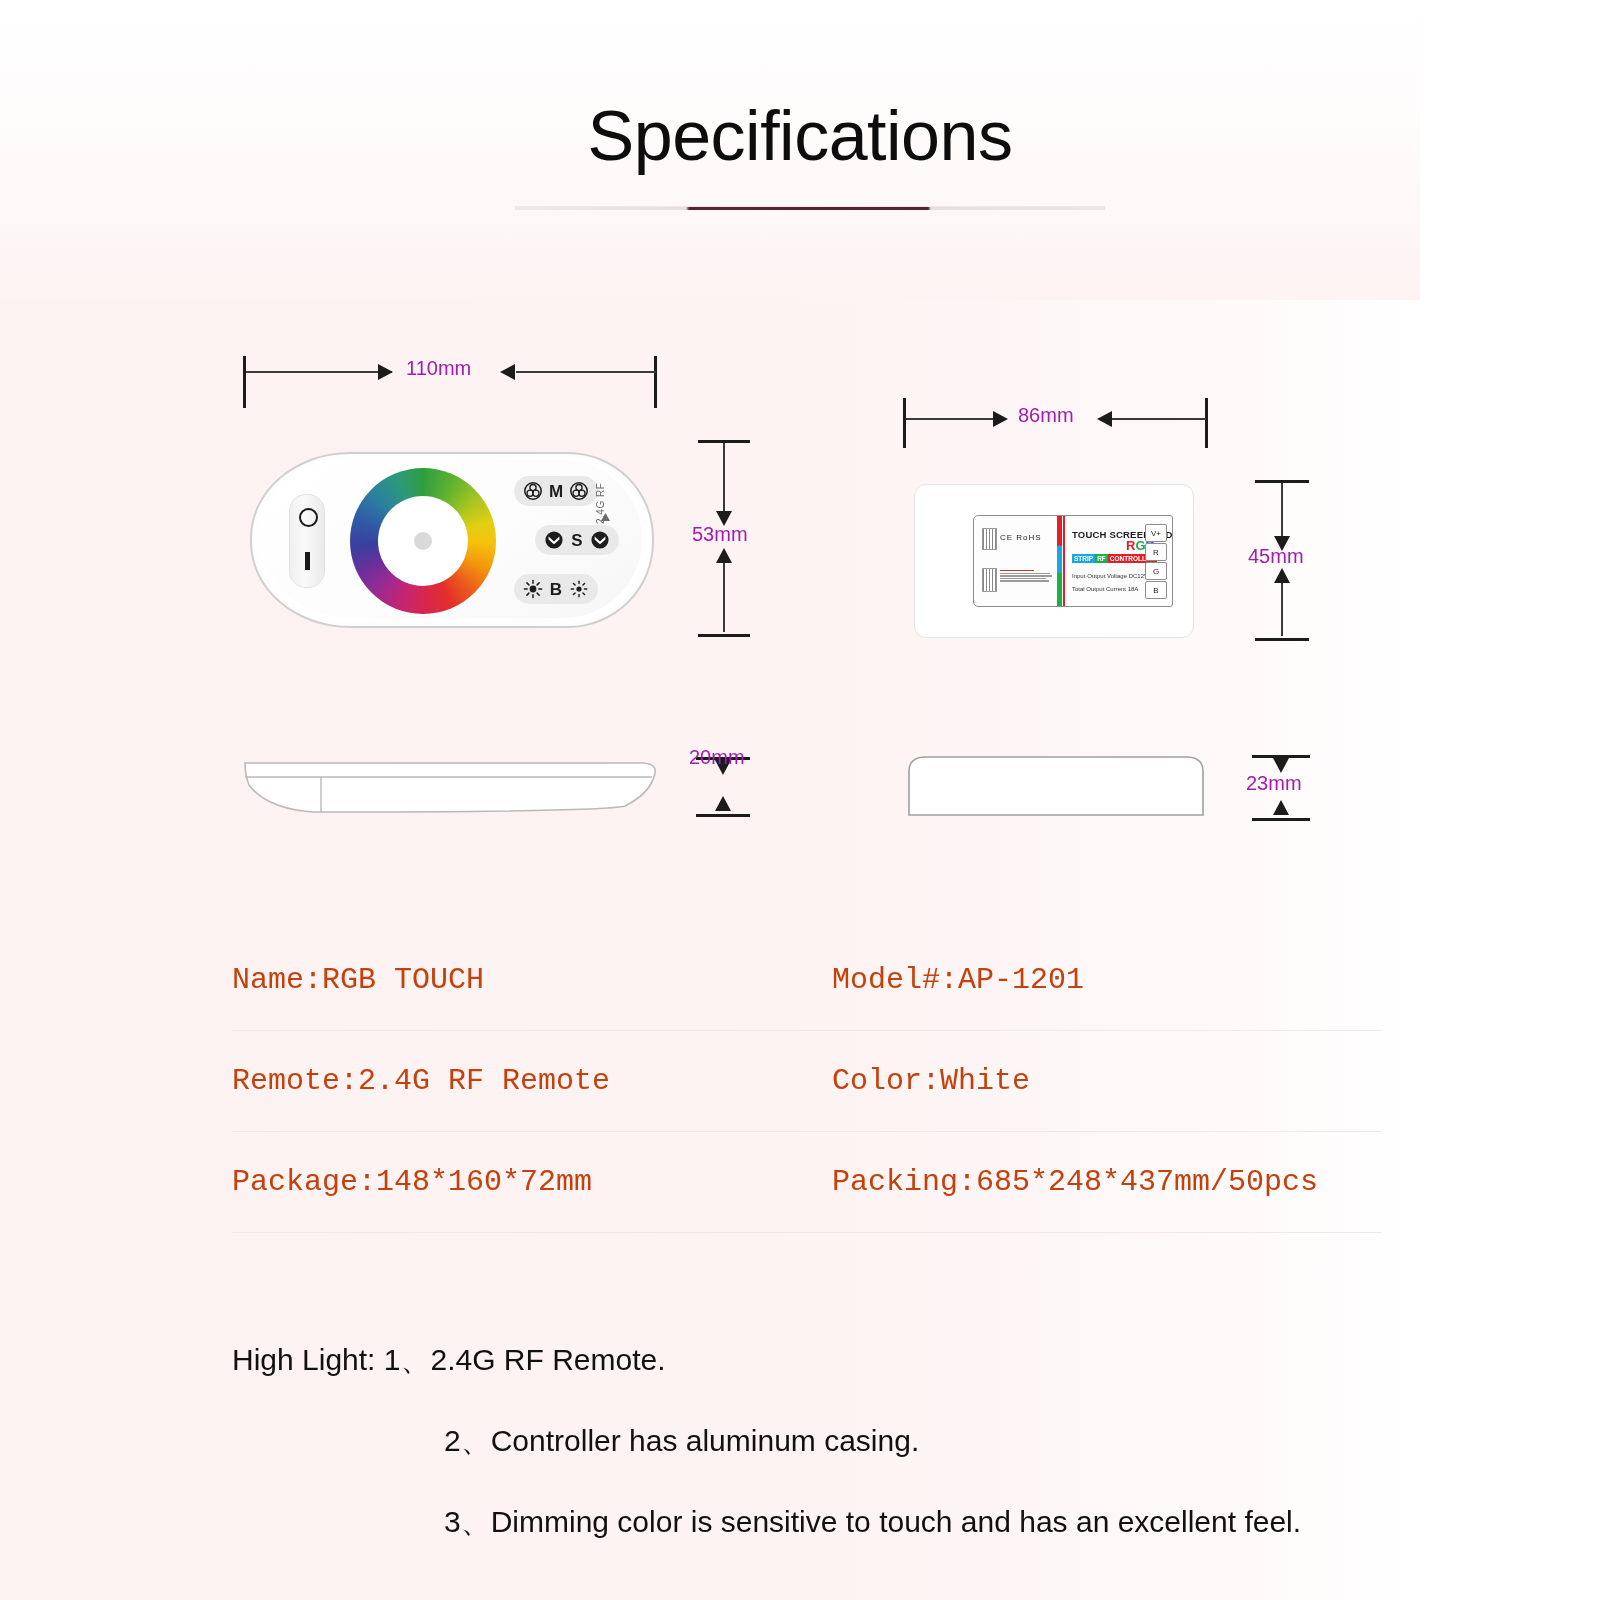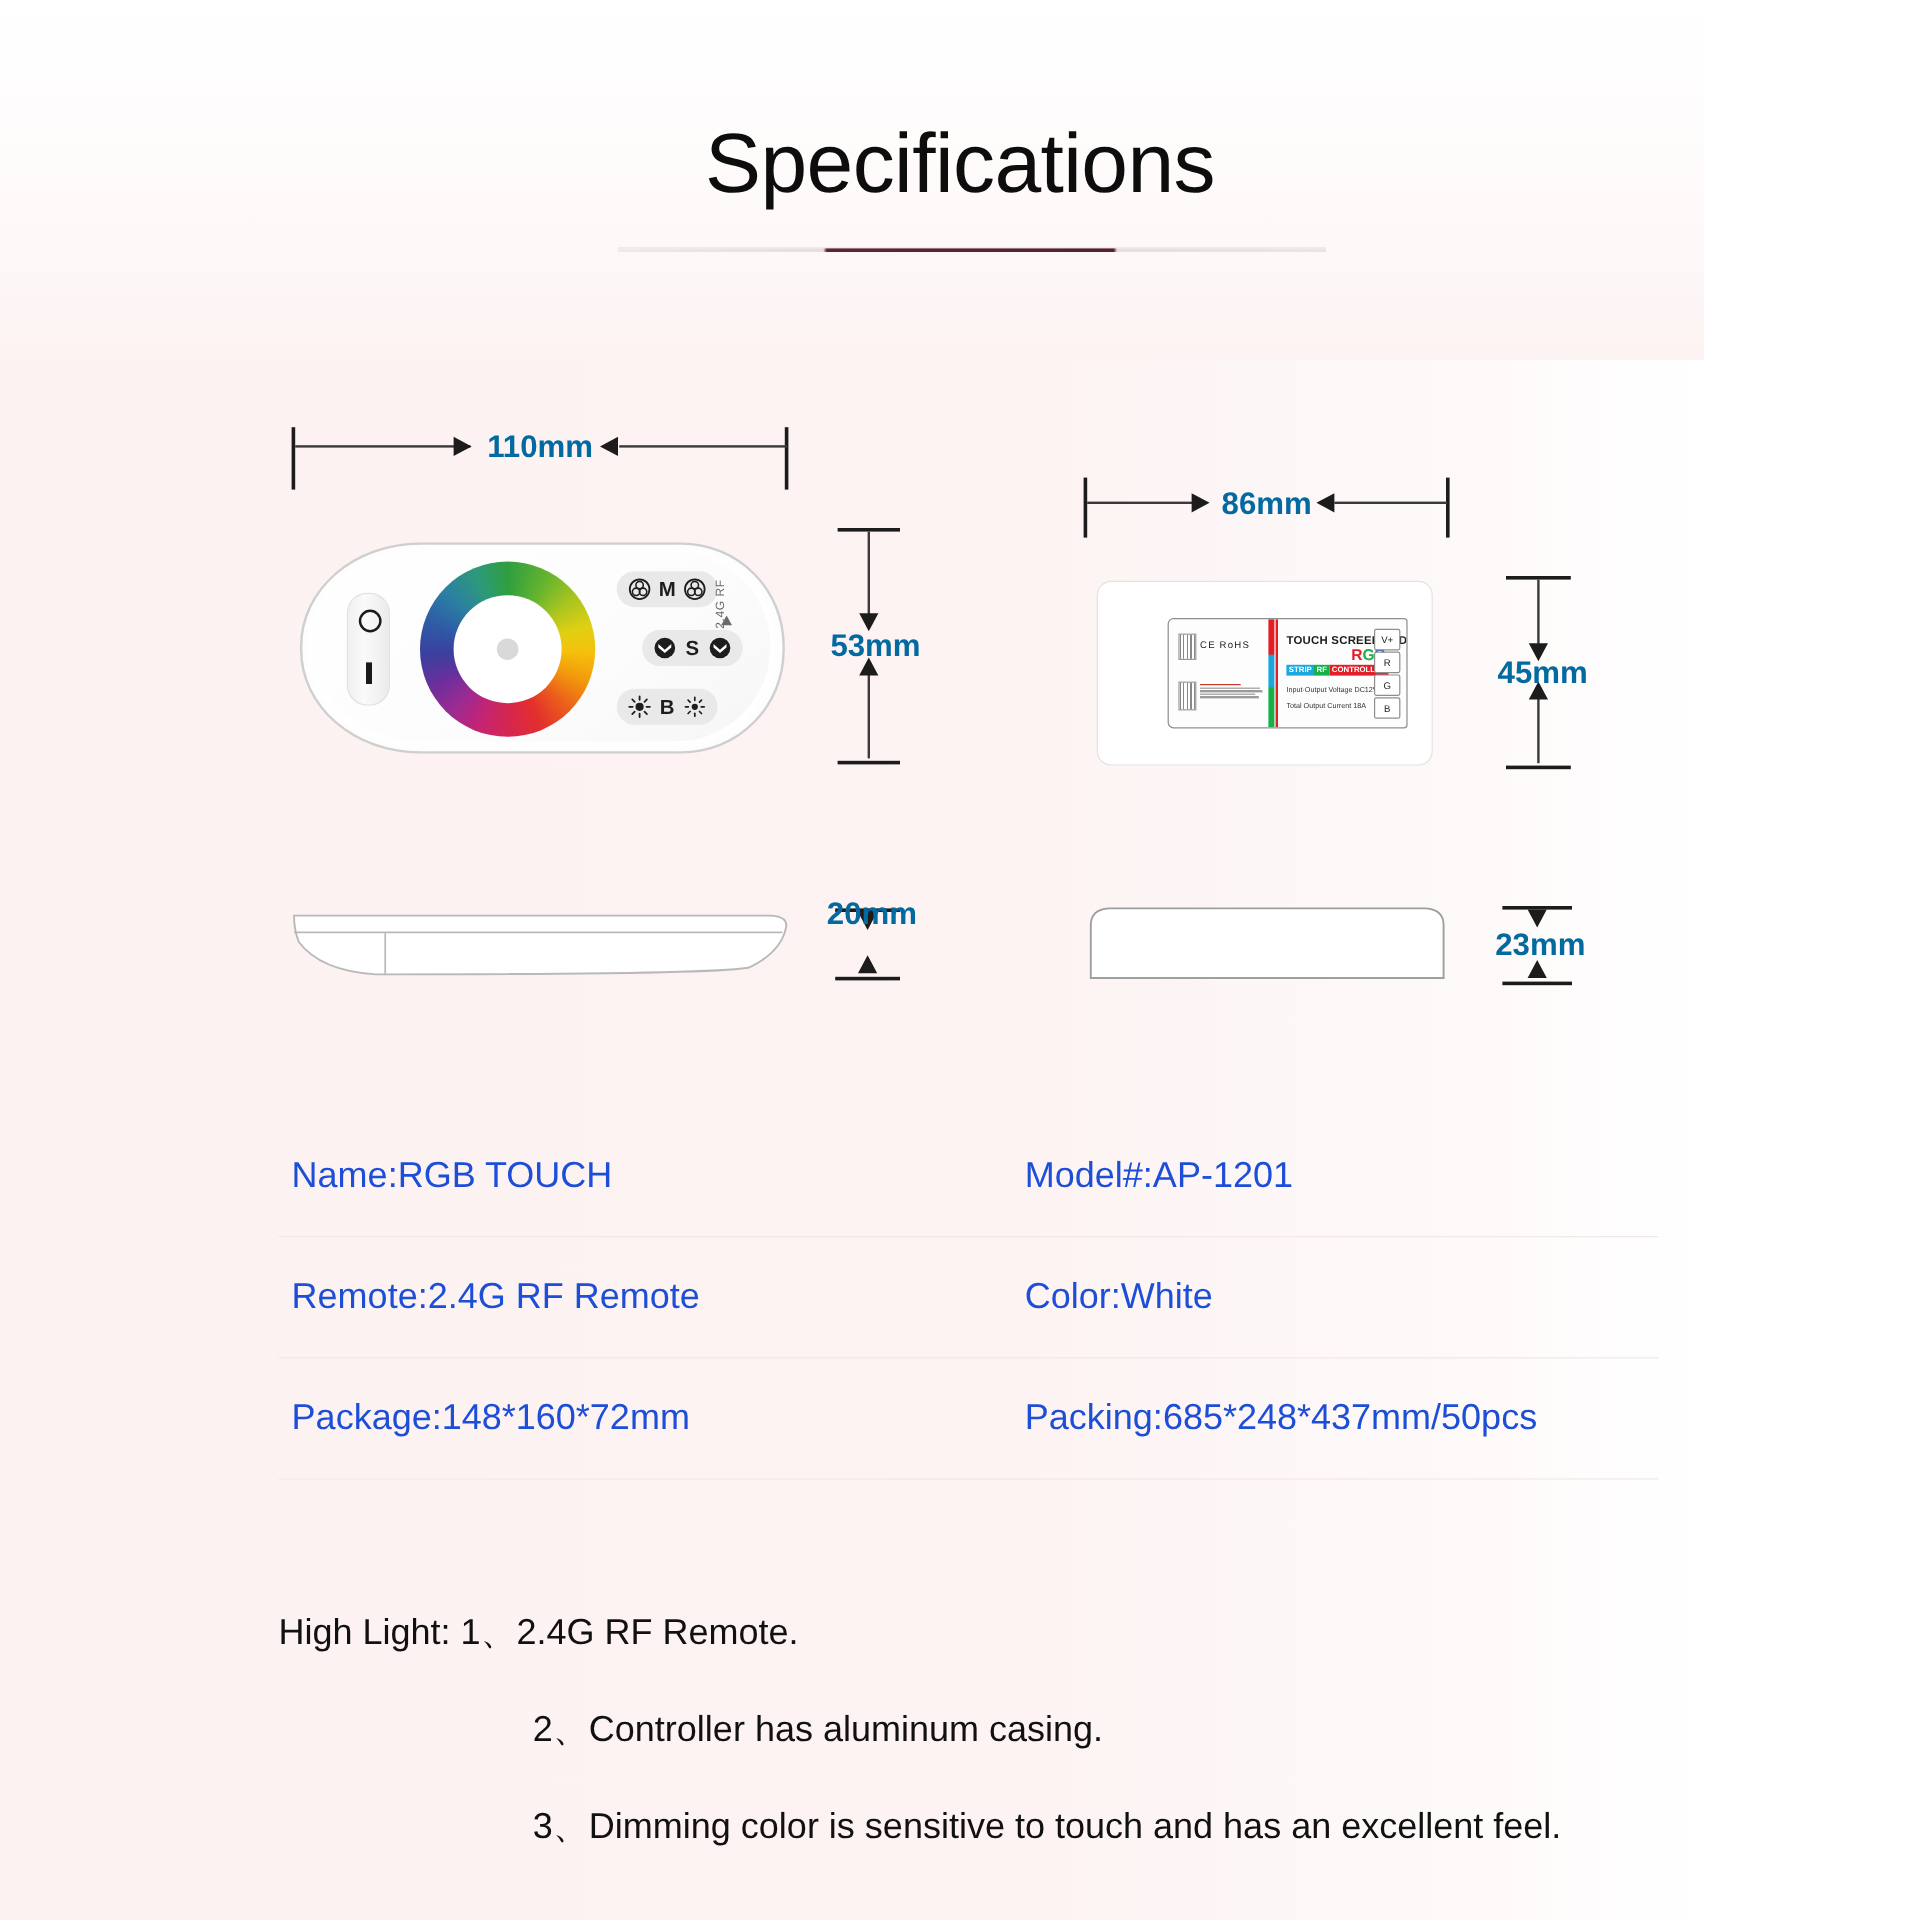--- a/index.html
+++ b/index.html
@@ -56,25 +56,24 @@
   .title-rule-soft {
     position: absolute;
     left: 515px; top: 206px; width: 590px; height: 1px;
     background: #eee7e7;
   }
 
   
   .dim-line { position: absolute; background: #2b2b2b; }
   .dim-label {
     position: absolute;
-    font-size: 26px;
-    color: #0369a1;
+    font-size: 20px;
+    color: #a21caf;
     font-family: "Liberation Sans", sans-serif;
     white-space: nowrap;
-    font-weight: bold;
   }
   .tick-v { width: 3px; background: #1c1c1c; }
   .tick-h { height: 3px; background: #1c1c1c; }
   .thin-h { height: 1.6px; background: #3a3a3a; }
   .thin-v { width: 1.6px; background: #3a3a3a; }
 
   .arrow-r, .arrow-l, .arrow-u, .arrow-d {
     position: absolute; width: 0; height: 0;
   }
   .arrow-r { border-top: 8px solid transparent; border-bottom: 8px solid transparent; border-left: 15px solid #1c1c1c; }
@@ -293,24 +292,23 @@
   }
   .spec-row {
     display: flex;
     height: 100px;
     align-items: center;
     border-bottom: 1.5px solid #f3e7e7;
   }
   .spec-row:first-child { border-top: none; }
   .spec-cell {
     font-size: 30px;
-    color: #1d4ed8;
-    font-family: Liberation Sans, sans-serif;
+    color: #c2410c;
+    font-family: Liberation Mono, monospace;
     white-space: nowrap;
-    margin-left: 11px;
   }
   .spec-cell.left  { width: 600px; }
   .spec-cell.right { flex: 1; }
 
   .highlight {
     position: absolute;
     left: 232px; top: 1340px;
     width: 1180px;
   }
   .hl-line {

